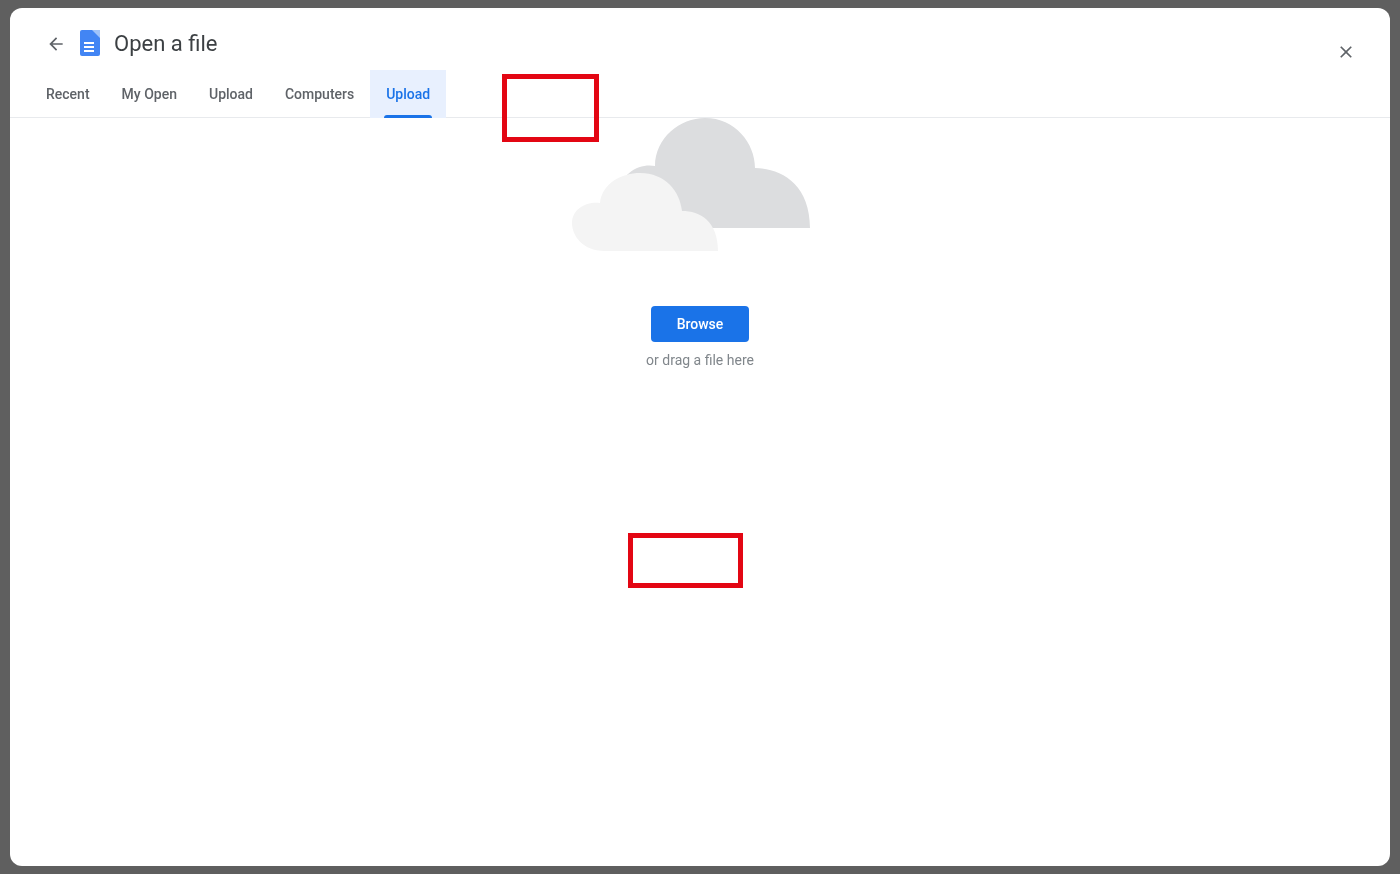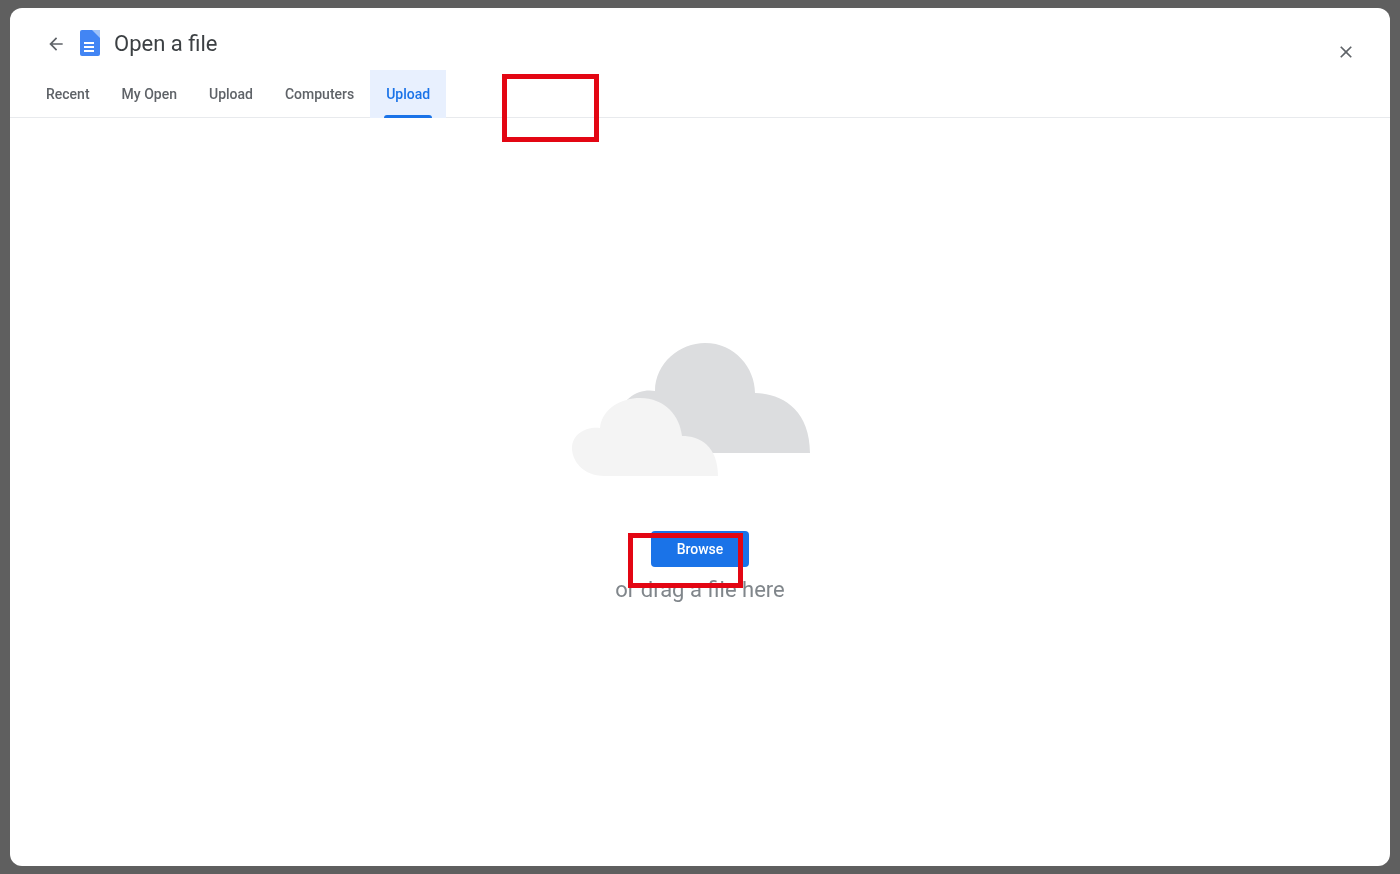--- a/index.html
+++ b/index.html
@@ -140,21 +140,20 @@
       top: 533px;
       left: 628px;
       width: 115px;
       height: 55px;
     }
     .upload-area {
       flex: 1;
       display: flex;
       flex-direction: column;
       align-items: center;
-      justify-content: center;
       padding-bottom: 40px;
     }
     .cloud-illustration {
       width: 260px;
       height: 140px;
       position: relative;
       margin-bottom: 48px;
     }
     .cloud-back {
       position: absolute;
@@ -175,21 +174,21 @@
       color: #ffffff;
       border: none;
       padding: 10px 26px;
       font-size: 14px;
       font-weight: 500;
       border-radius: 4px;
       cursor: pointer;
       margin-bottom: 10px;
     }
     .drag-text {
-      font-size: 22px;
+      font-size: 14px;
       color: #80868b;
     }
   </style>
 </head>
 <body>
 
 <div class="dialog">
 
   <div class="dialog-header">
     <div class="back-button">

